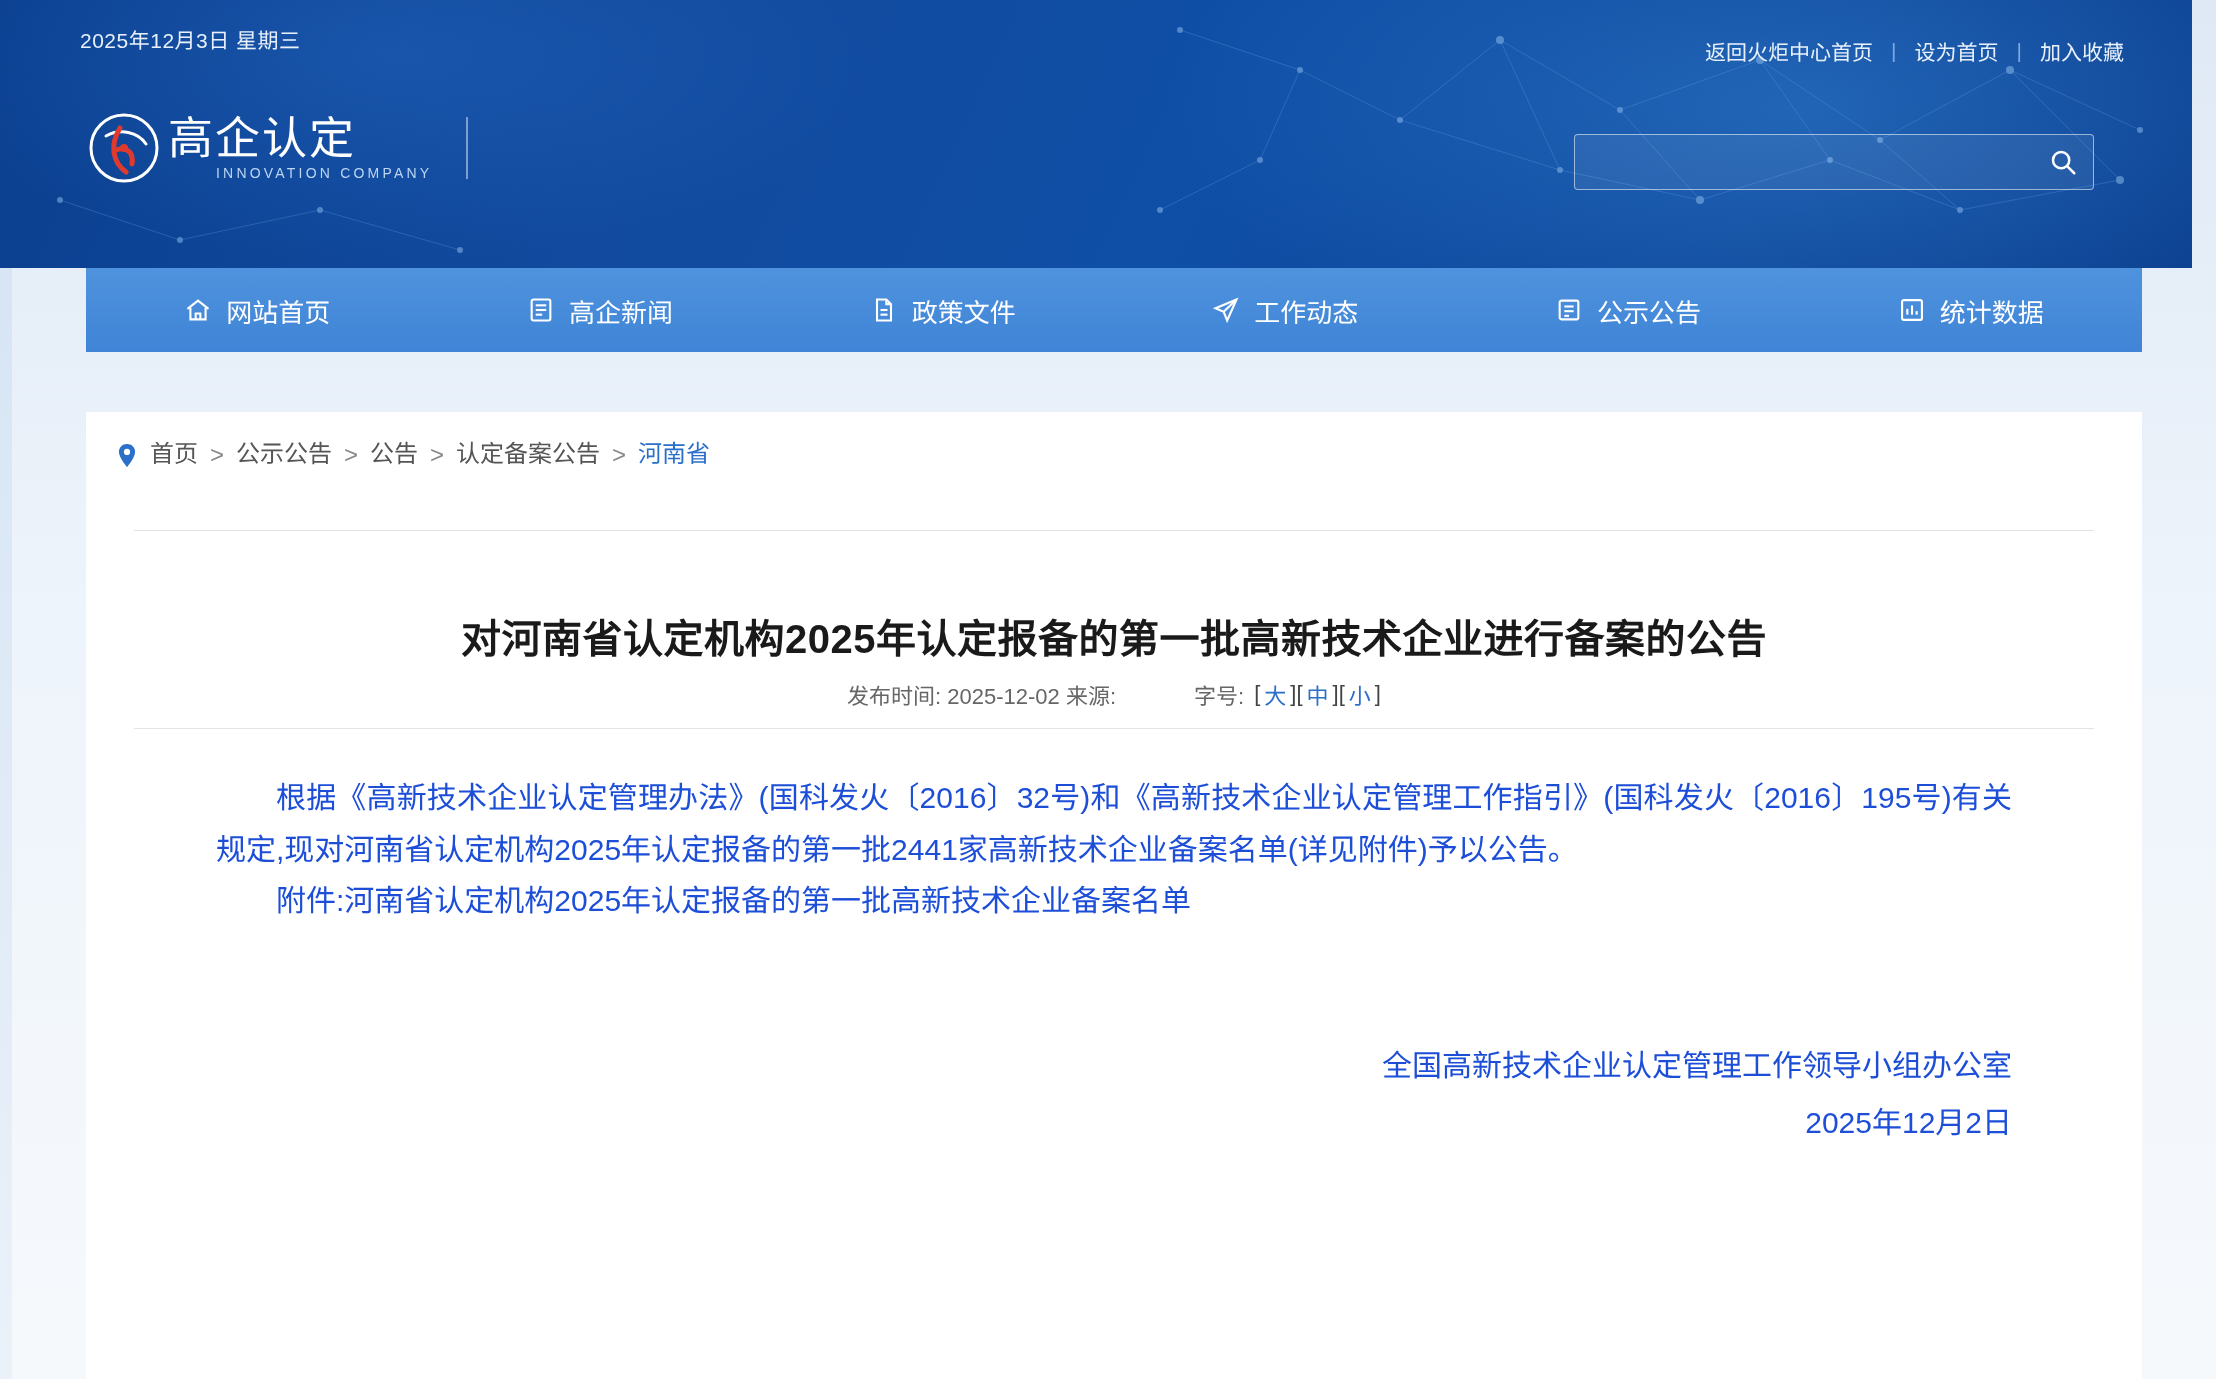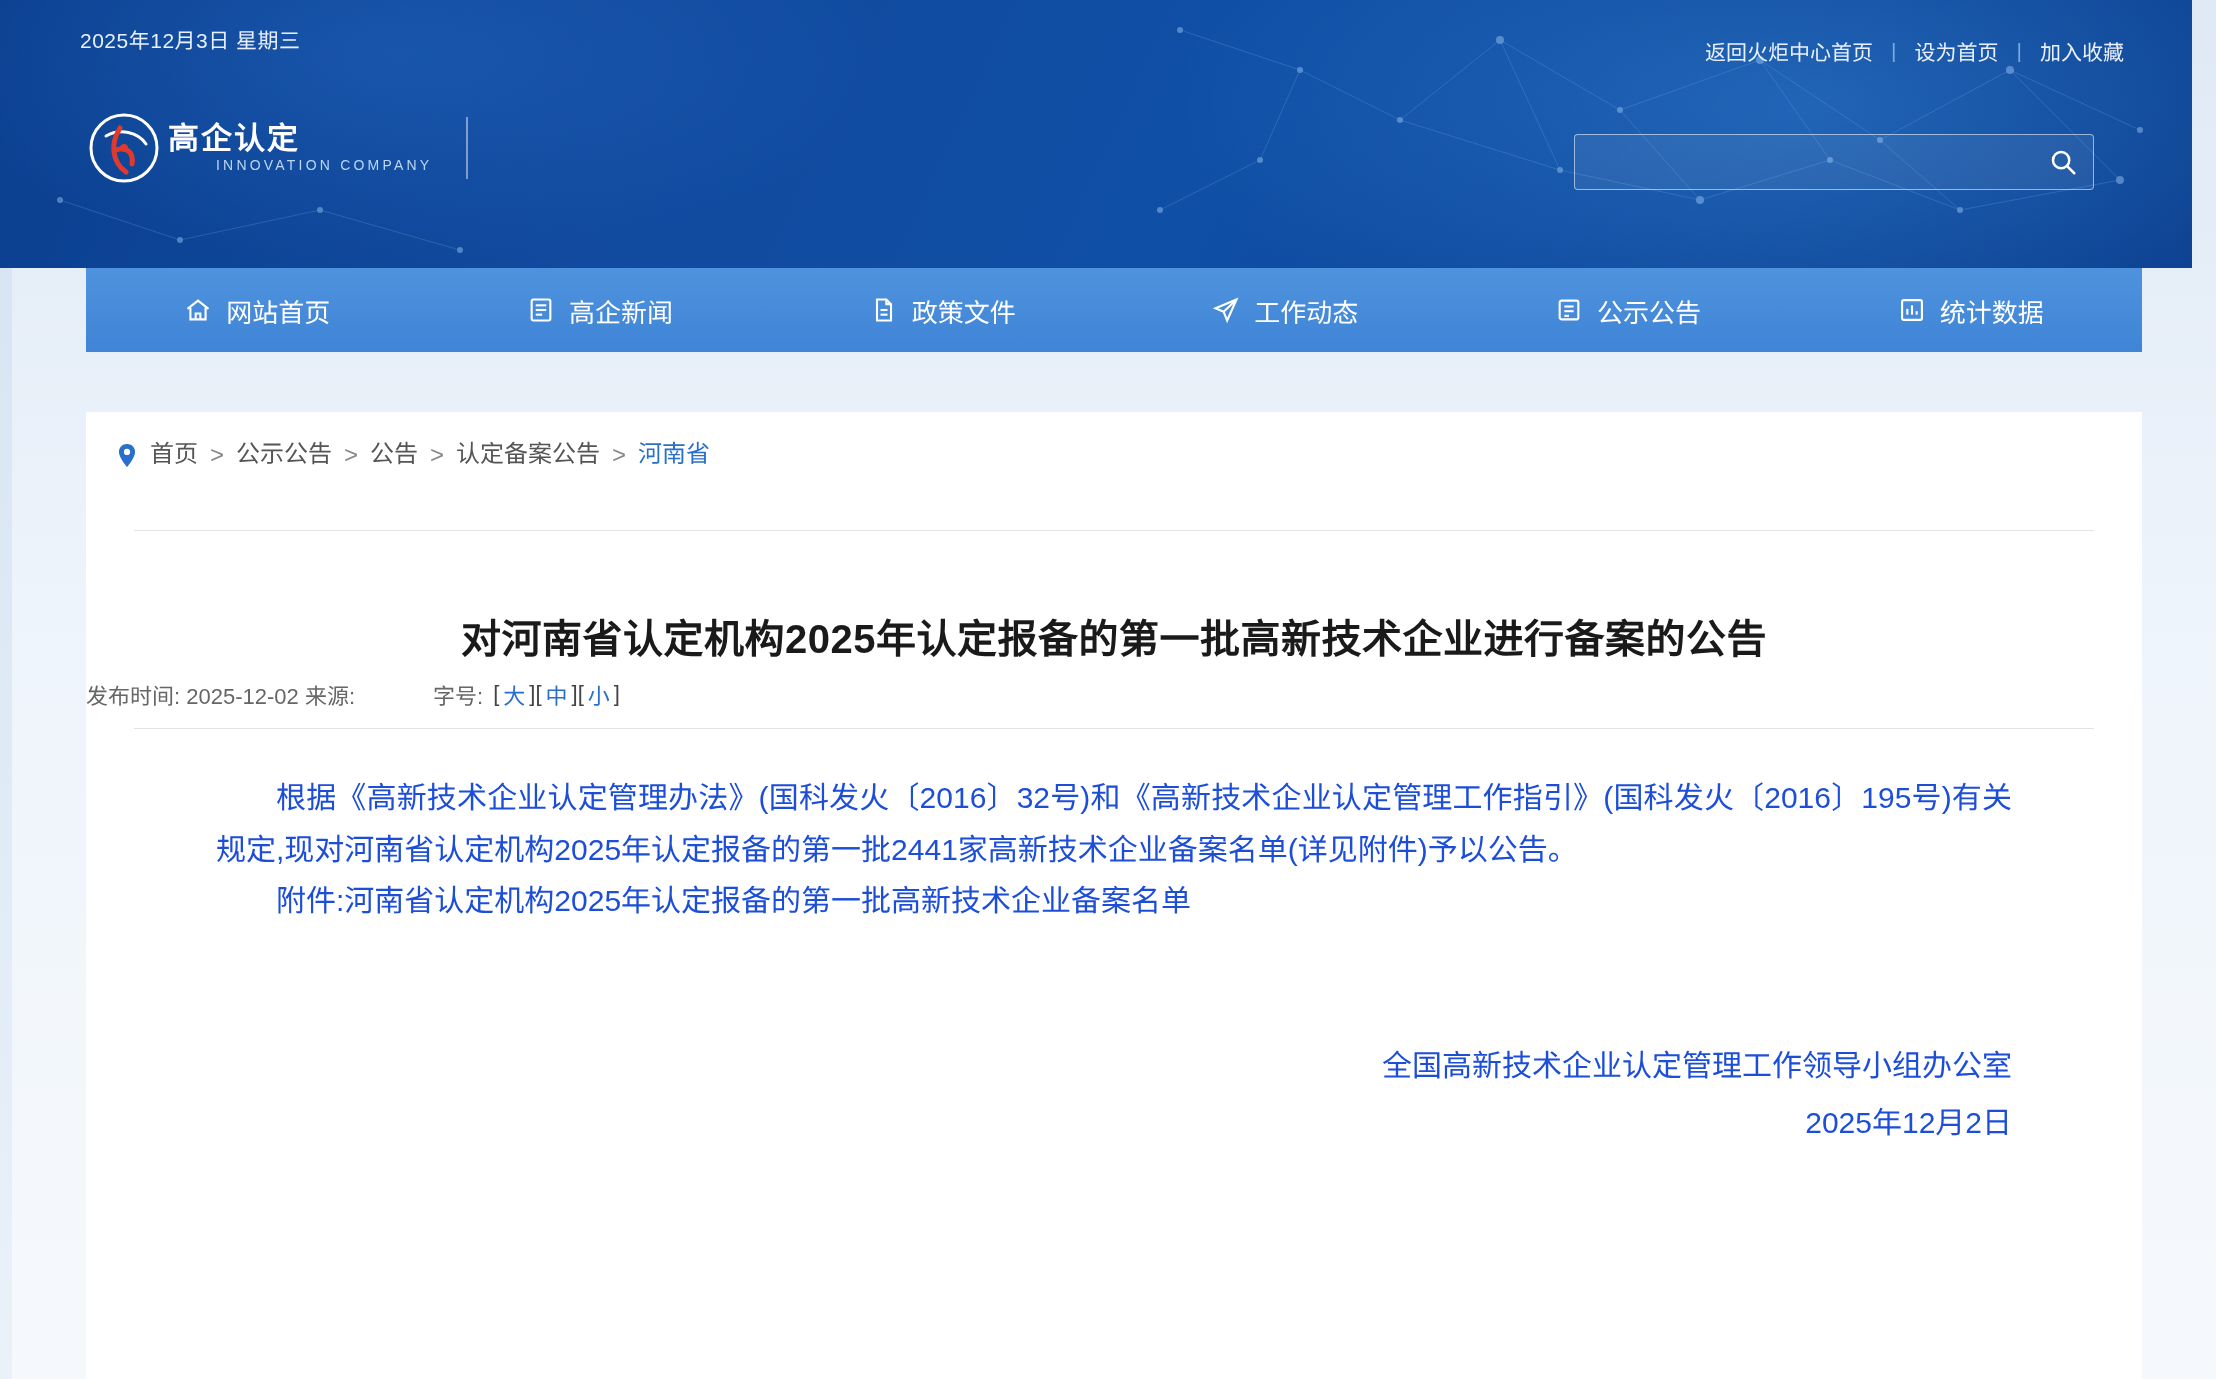--- a/index.html
+++ b/index.html
@@ -106,22 +106,22 @@
     flex: none;
   }
   .logo-text {
     margin-left: 6px;
     display: flex;
     flex-direction: column;
     justify-content: center;
     height: 76px;
   }
   .logo-cn {
-    font-size: 31px;
-    font-weight: 700;
+    font-size: 45px;
+    font-weight: 400;
     color: #ffffff;
     line-height: 1.05;
     letter-spacing: 2px;
     white-space: nowrap;
   }
   .logo-en {
     font-size: 14px;
     color: #bcd6f3;
     letter-spacing: 3.2px;
     white-space: nowrap;
@@ -249,20 +249,21 @@
     line-height: 1.4;
     letter-spacing: 0.5px;
   }
 
   .meta-row {
     position: absolute;
     left: 0; right: 0;
     top: 266px;
     display: flex;
     align-items: center;
+    justify-content: center;
     gap: 0;
     font-size: 22px;
     color: #666;
     white-space: nowrap;
   }
   .meta-row .meta-publish { margin-right: 78px; }
   .meta-row .fontsize-label { margin-right: 10px; }
   .meta-row .fs-link {
     color: #2a6fc9;
     text-decoration: none;

